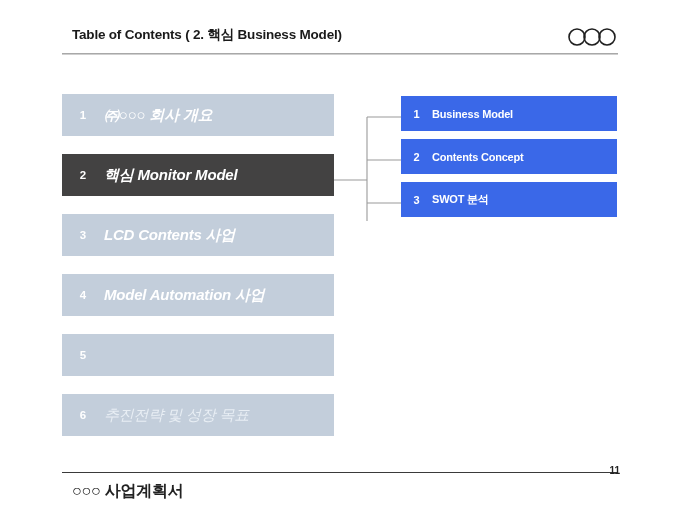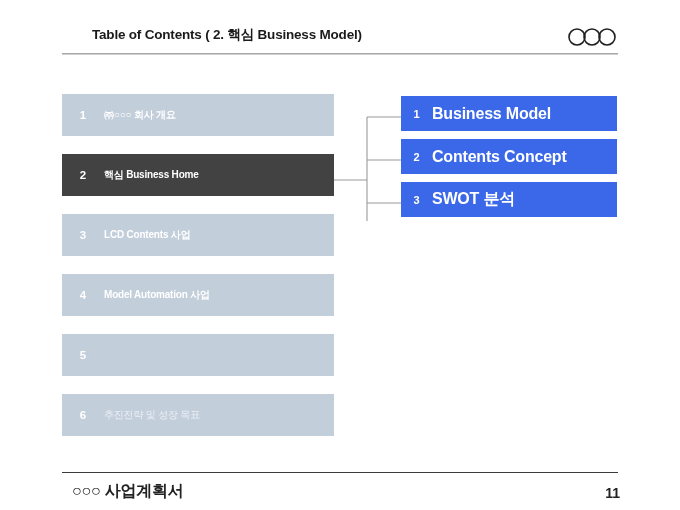--- a/index.html
+++ b/index.html
@@ -33,21 +33,20 @@
   }
   .header-title {
     position: absolute;
     left: 72px;
     top: 0px;
     font-size: 13.5px;
     font-weight: bold;
     color: #1a1a1a;
     letter-spacing: -0.2px;
     white-space: nowrap;
-    margin-left: 20px;
   }
   .header-logo {
     position: absolute;
     right: 58px;
     top: 2px;
     width: 58px;
     height: 18px;
   }
   .header-logo svg { display: block; }
   .header-rule {
@@ -81,25 +80,26 @@
   }
   .toc-num {
     width: 42px;
     text-align: center;
     font-size: 11.5px;
     font-weight: bold;
     color: #ffffff;
     flex: 0 0 auto;
   }
   .toc-label {
-    font-size: 10px;
-    font-weight: bold;
-    color: #ffffff;
-    white-space: nowrap;
-    letter-spacing: -0.2px;
+    font-size: 15px;
+    font-weight: bold;
+    color: #ffffff;
+    white-space: nowrap;
+    letter-spacing: -0.2px;
+    font-style: italic;
   }
   .toc-item.faded .toc-label {
     color: #e8eef4;
     font-weight: normal;
   }
   .toc-item.faded .toc-num {
     color: #ffffff;
   }
 
   
@@ -131,21 +131,21 @@
   }
   .sub-num {
     width: 31px;
     text-align: center;
     font-size: 11px;
     font-weight: bold;
     color: #ffffff;
     flex: 0 0 auto;
   }
   .sub-label {
-    font-size: 16px;
+    font-size: 11px;
     font-weight: bold;
     color: #ffffff;
     white-space: nowrap;
     letter-spacing: -0.2px;
   }
 
   
   .footer-rule {
     position: absolute;
     left: 62px;
@@ -160,22 +160,22 @@
     top: 481px;
     font-size: 16px;
     font-weight: bold;
     color: #222222;
     white-space: nowrap;
     letter-spacing: -0.2px;
   }
   .footer-page {
     position: absolute;
     right: 60px;
-    top: 485px;
-    font-size: 14px;
+    top: 465px;
+    font-size: 10px;
     font-weight: bold;
     color: #222222;
   }
 </style>
 </head>
 <body>
 
 <div class="slide">
 
   <div class="header">
@@ -193,21 +193,21 @@
 
   <div class="toc-list">
 
     <div class="toc-item">
       <span class="toc-num">1</span>
       <span class="toc-label">㈜○○○ 회사 개요</span>
     </div>
 
     <div class="toc-item active">
       <span class="toc-num">2</span>
-      <span class="toc-label">핵심 Business Home</span>
+      <span class="toc-label">핵심 Monitor Model</span>
     </div>
 
     <div class="toc-item">
       <span class="toc-num">3</span>
       <span class="toc-label">LCD Contents 사업</span>
     </div>
 
     <div class="toc-item">
       <span class="toc-num">4</span>
       <span class="toc-label">Model Automation 사업</span>

